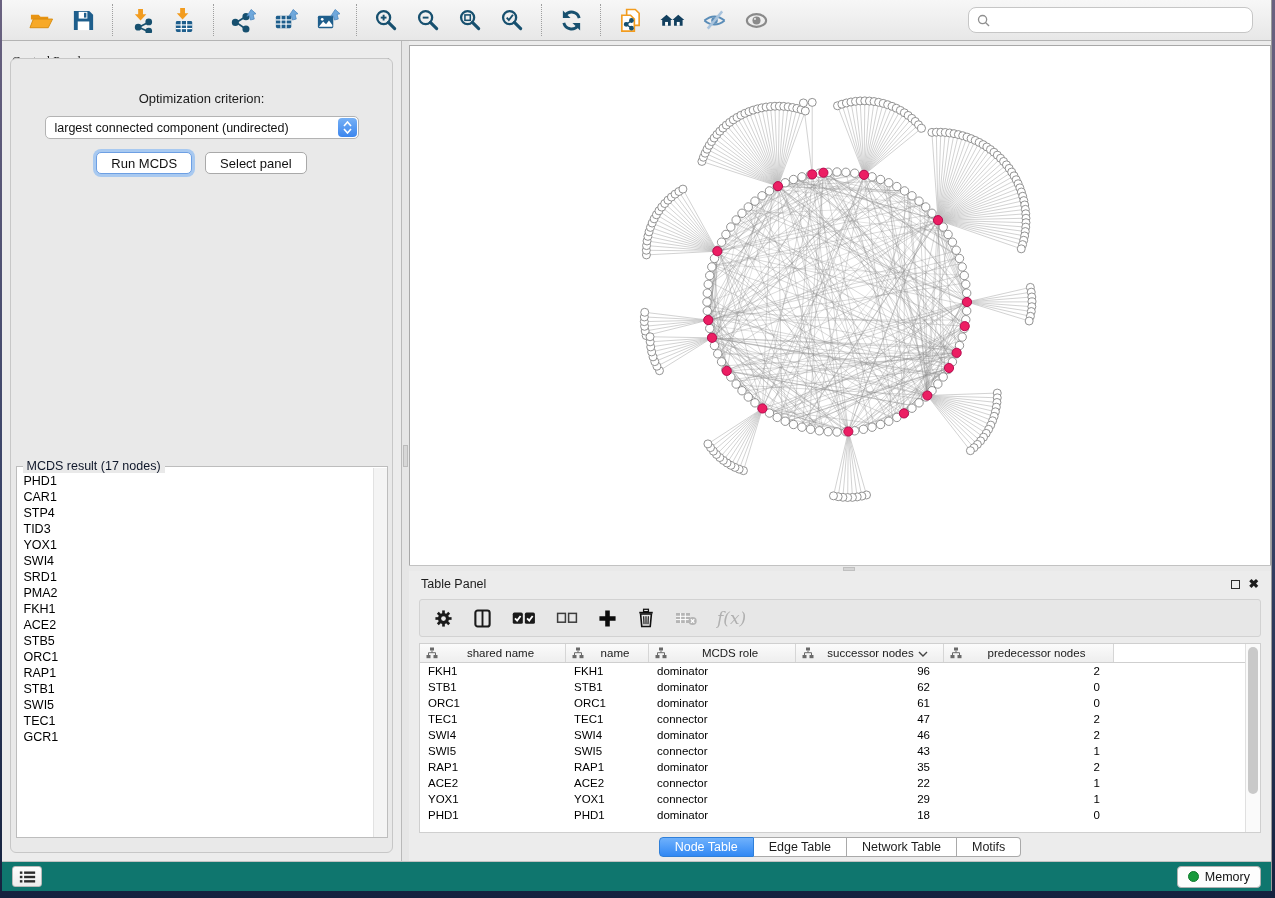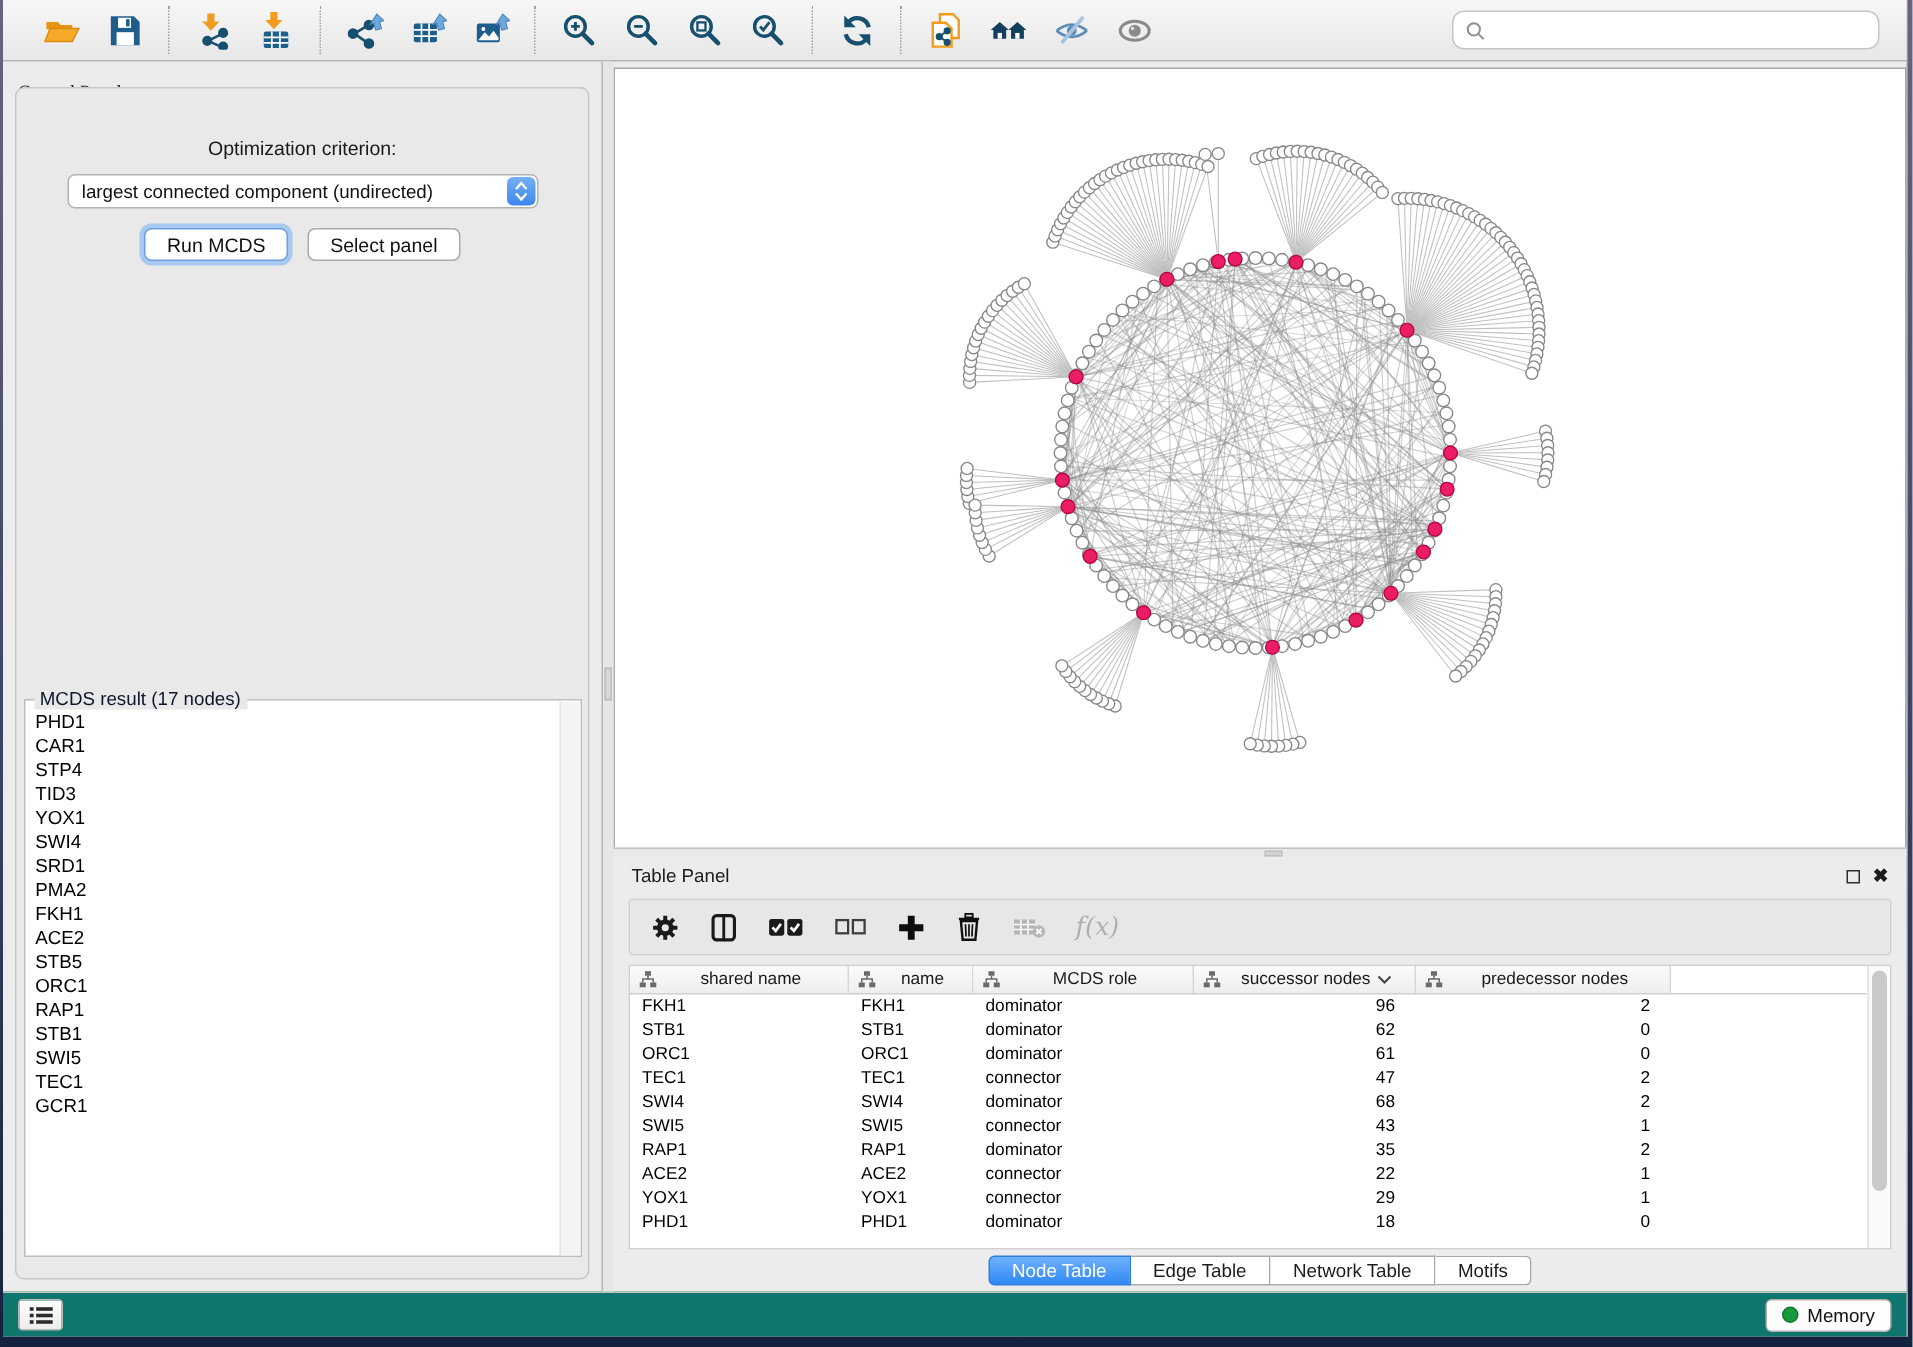--- a/index.html
+++ b/index.html
@@ -1380,21 +1380,21 @@
                   <div class="td" style="width: 146px;">TEC1</div>
                   <div class="td" style="width: 83px;">TEC1</div>
                   <div class="td" style="width: 147px;">connector</div>
                   <div class="td num" style="width: 148px;">47</div>
                   <div class="td num" style="width: 170px;">2</div>
                 </div>
                 <div class="tr">
                   <div class="td" style="width: 146px;">SWI4</div>
                   <div class="td" style="width: 83px;">SWI4</div>
                   <div class="td" style="width: 147px;">dominator</div>
-                  <div class="td num" style="width: 148px;">68</div>
+                  <div class="td num" style="width: 148px;">46</div>
                   <div class="td num" style="width: 170px;">2</div>
                 </div>
                 <div class="tr">
                   <div class="td" style="width: 146px;">SWI5</div>
                   <div class="td" style="width: 83px;">SWI5</div>
                   <div class="td" style="width: 147px;">connector</div>
                   <div class="td num" style="width: 148px;">43</div>
                   <div class="td num" style="width: 170px;">1</div>
                 </div>
                 <div class="tr">

